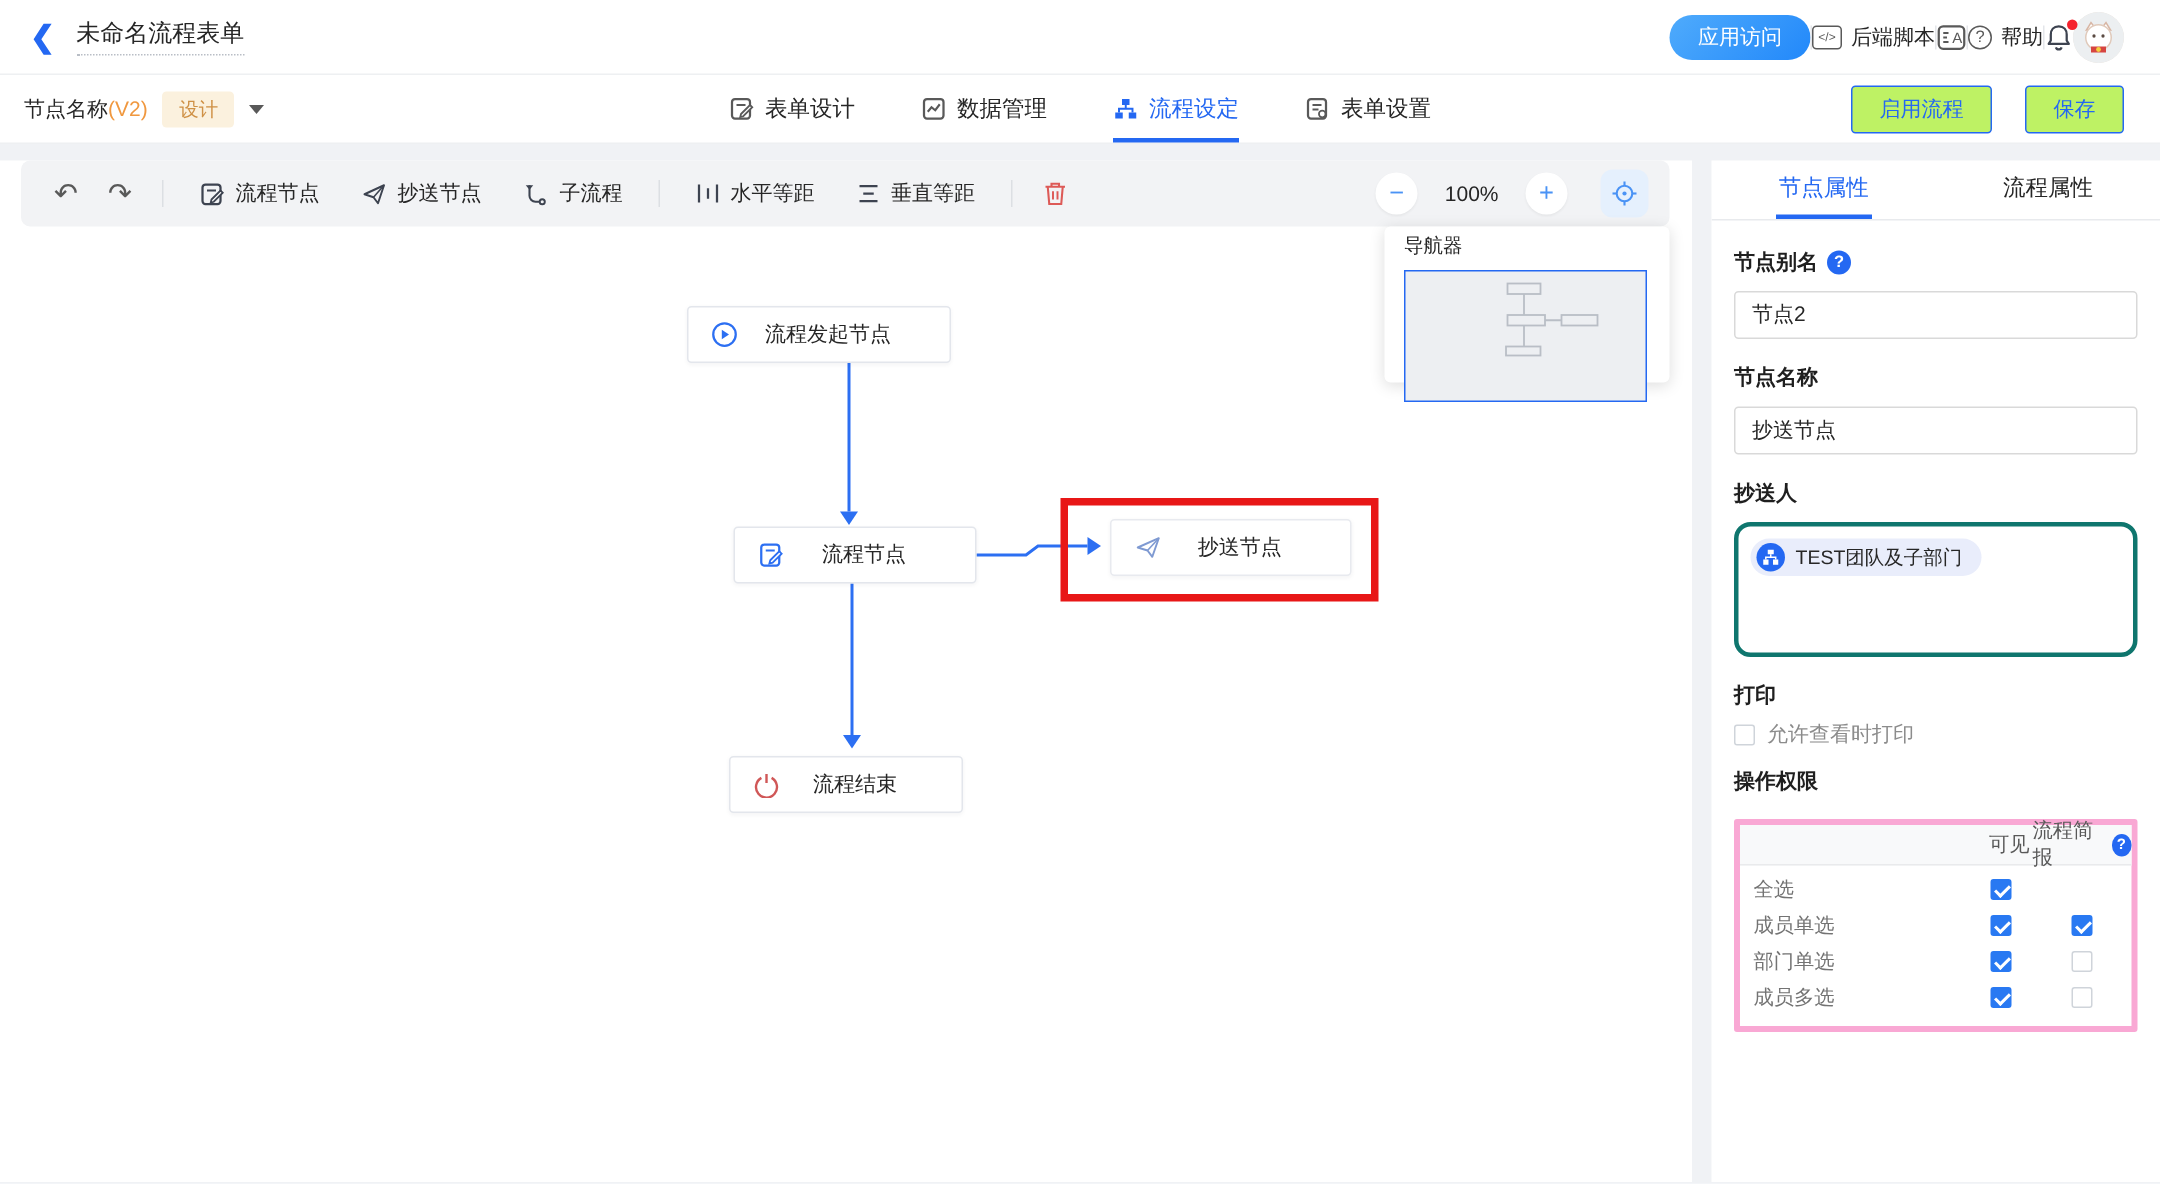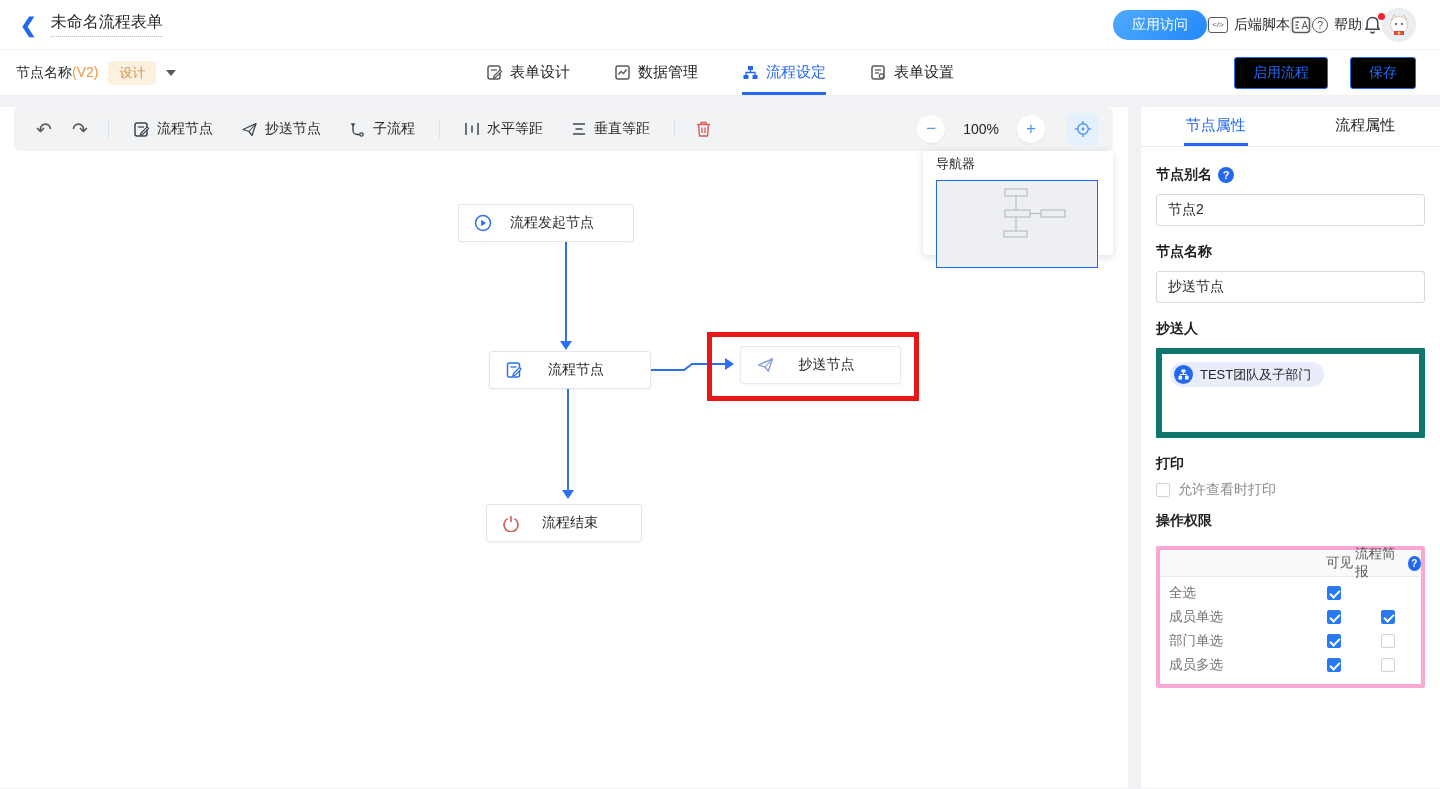--- a/index.html
+++ b/index.html
@@ -33,21 +33,21 @@
   .version-orange { color:#f0983f; }
   .design-badge { background:#fbf1de; color:#cf9146; font-size:13px; padding:3px 11px; border-radius:3px; }
   .caret { width:0; height:0; border-left:5px solid transparent; border-right:5px solid transparent;
     border-top:6px solid #595959; cursor:pointer; }
   .center-tabs { position:absolute; left:50%; top:0; transform:translateX(-50%); height:100%;
     display:flex; align-items:stretch; gap:44px; }
   .ctab { display:flex; align-items:center; gap:7px; font-size:15px; color:#262626; cursor:pointer;
     border-bottom:3px solid transparent; padding-top:3px; }
   .ctab.active { color:#2468f2; border-bottom-color:#2468f2; }
   .subbar-right { display:flex; gap:22px; }
-  .outline-btn { background:#000000; border:1px solid #2468f2; color:#2468f2; font-size:14px;
+  .outline-btn { background:#bef264; border:1px solid #2468f2; color:#2468f2; font-size:14px;
     border-radius:3px; padding:6px 18px; cursor:pointer; }
 
   
   .main { display:flex; gap:13px; padding-top:11px; height:692px; }
   .canvas-panel { position:relative; width:1128px; background:#fff; height:100%; }
   .side-panel { width:299px; background:#fff; height:100%; overflow:hidden; }
 
   
   .gtoolbar { position:absolute; left:14px; top:0; width:1099px; height:44px; background:#f2f3f5;
     border-radius:6px; display:flex; align-items:center; padding:0 14px 0 16px; gap:8px; }
@@ -85,21 +85,21 @@
   .sp-tab span { height:100%; display:flex; align-items:center; border-bottom:3px solid transparent; padding:0 2px; }
   .sp-tab.active { color:#2468f2; }
   .sp-tab.active span { border-bottom-color:#2468f2; }
   .sp-body { padding:2px 15px 0; }
   .fld-label { display:flex; align-items:center; gap:6px; font-size:14px; font-weight:bold;
     color:#1f1f1f; margin:17px 0 10px; }
   .help-dot { width:16px; height:16px; background:#2468f2; color:#fff; border-radius:50%;
     font-size:11px; font-weight:bold; display:inline-flex; align-items:center; justify-content:center; cursor:pointer; }
   .txt-input { width:100%; height:32px; border:1px solid #d9d9d9; border-radius:3px; font-size:14px;
     color:#262626; padding:0 11px; outline:none; font-family:inherit; background:#fff; }
-  .cc-box { width:100%; height:90px; border:6px solid #0f766e; border-radius:1px; padding:8px; cursor:text; }
+  .cc-box { width:100%; height:90px; border:3px solid #0f766e; border-radius:11px; padding:8px; cursor:text; }
   .cc-tag { display:inline-flex; align-items:center; gap:7px; background:#e9edfb; border-radius:13px;
     padding:3px 13px 3px 4px; font-size:13px; color:#262626; cursor:default; }
   .org-badge { width:19px; height:19px; background:#2468f2; border-radius:50%; display:flex;
     align-items:center; justify-content:center; }
   .chk-row { display:flex; align-items:center; gap:8px; font-size:14px; color:#8c8c8c; margin:4px 0 2px; cursor:pointer; }
   .checkbox { width:14px; height:14px; border:1px solid #cfd4da; border-radius:2px; background:#fff;
     position:relative; flex:0 0 auto; cursor:pointer; }
   .checkbox.checked { background:#2979f2; border-color:#2979f2; }
   .checkbox.checked::after { content:""; position:absolute; left:4px; top:1px; width:4px; height:8px;
     border:solid #fff; border-width:0 2px 2px 0; transform:rotate(45deg); }

